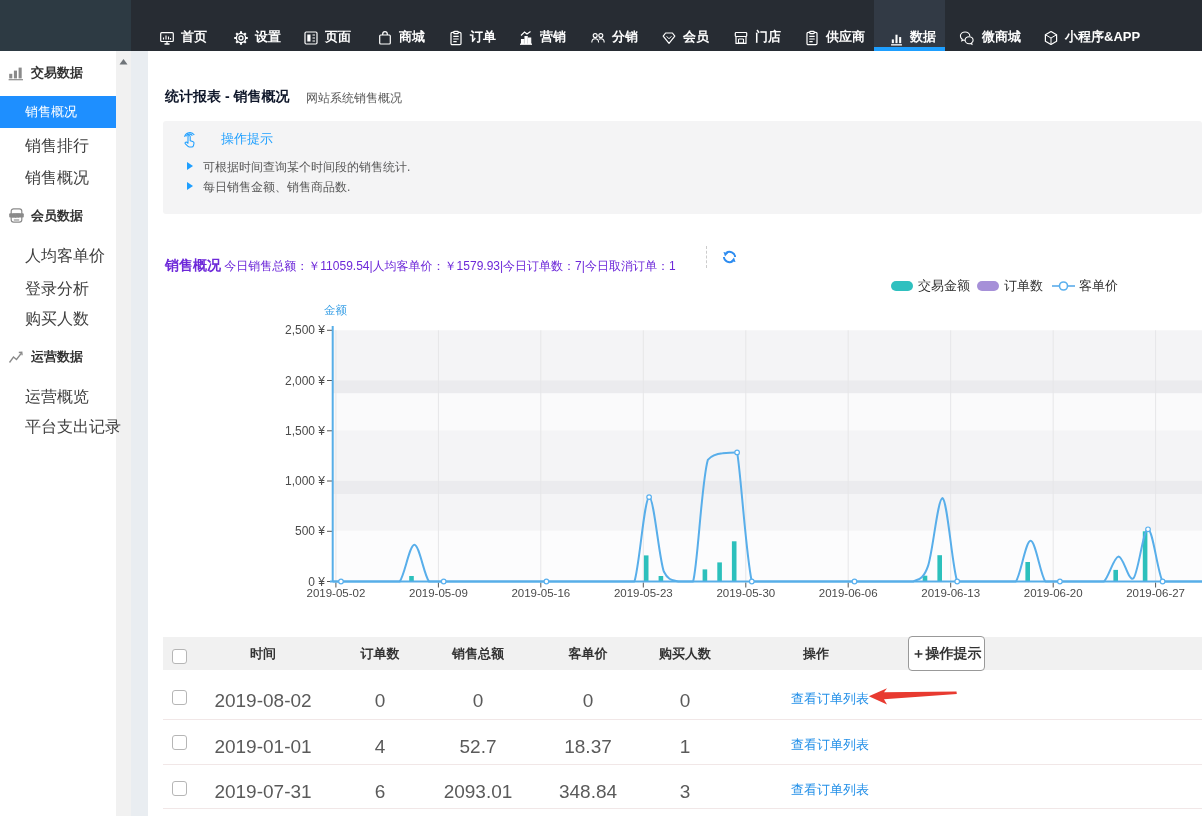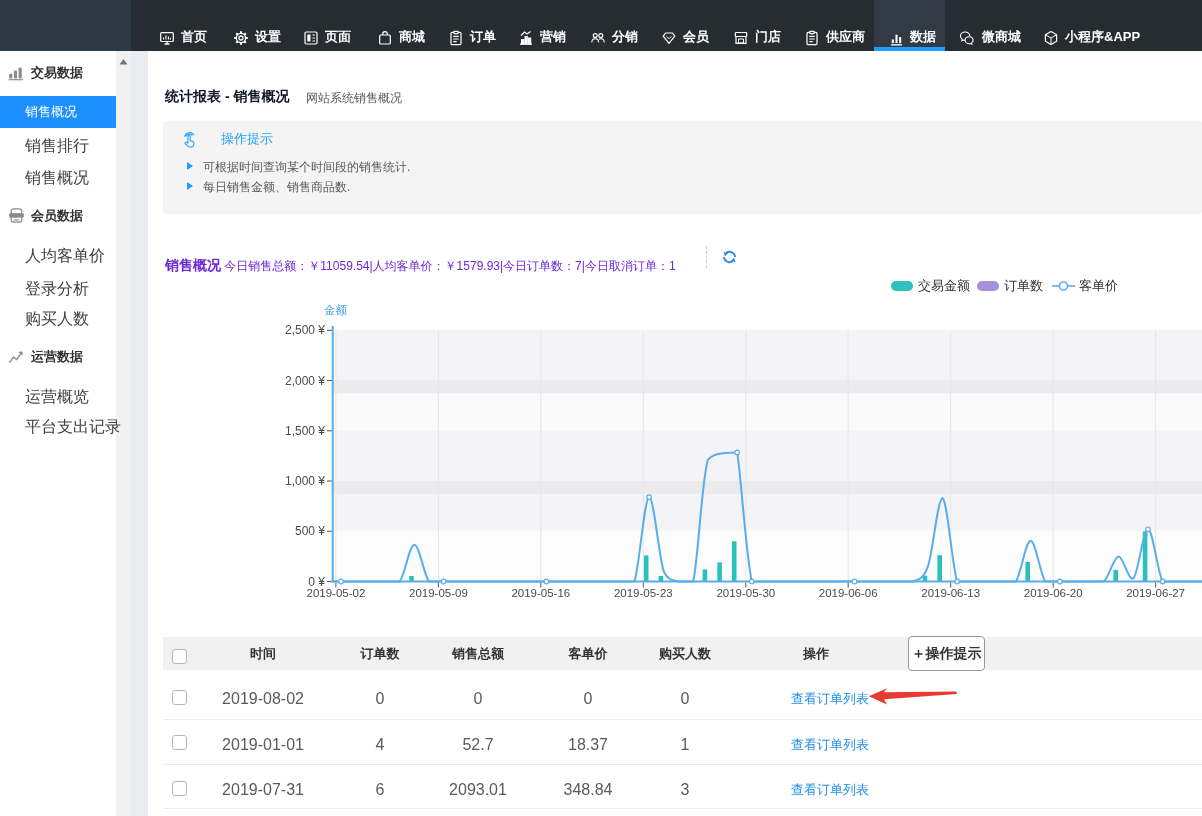--- a/index.html
+++ b/index.html
@@ -34,21 +34,21 @@
 .btext{position:absolute;left:40px;font-size:12px;color:#595959}
 #stats{position:absolute;left:165px;top:256px;font-size:12px;color:#6d28d9;white-space:nowrap;height:18px;line-height:18px}
 #dash{position:absolute;left:706px;top:246px;height:22px;border-left:1px dashed #ccc}
 #refresh{position:absolute;left:722px;top:249px}
 #legend{position:absolute;left:891px;top:278px;height:16px;display:flex;align-items:center;
   font-size:13px;color:#333;white-space:nowrap}
 
 #thead{position:absolute;left:163px;top:637px;width:1039px;height:33px;background:#f1f1f1}
 .hc{position:absolute;top:637px;height:33px;line-height:33px;font-size:13px;font-weight:bold;
   color:#333;text-align:center;transform:translateX(-50%)}
-.cc{position:absolute;font-size:16px;color:#5a5a5a;text-align:center;transform:translateX(-50%)}
+.cc{position:absolute;font-size:19px;color:#5a5a5a;text-align:center;transform:translateX(-50%)}
 .cb{position:absolute;left:172px;width:15px;height:15px;background:#fff;
   border:1px solid #b6b6b6;border-radius:3px}
 .rline{position:absolute;left:163px;width:1039px;border-top:1px solid #f1e7e7}
 .link{position:absolute;left:791px;font-size:13px;color:#2490e8}
 #expbtn{position:absolute;left:908px;top:636px;width:77px;height:35px;background:#fff;
   border:1px solid #999;border-radius:4px;font-size:14px;color:#333;text-align:center;
   line-height:33px;font-weight:bold}
 </style>
 </head>
 <body>

